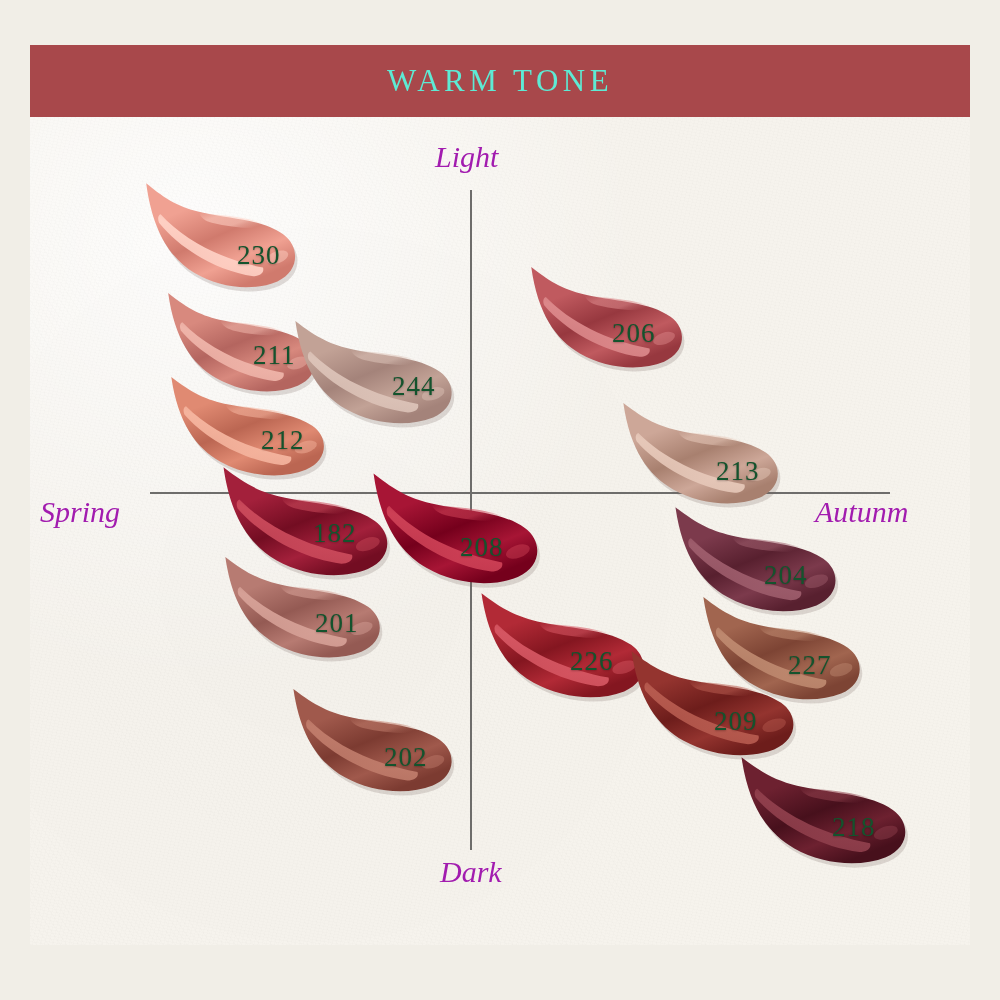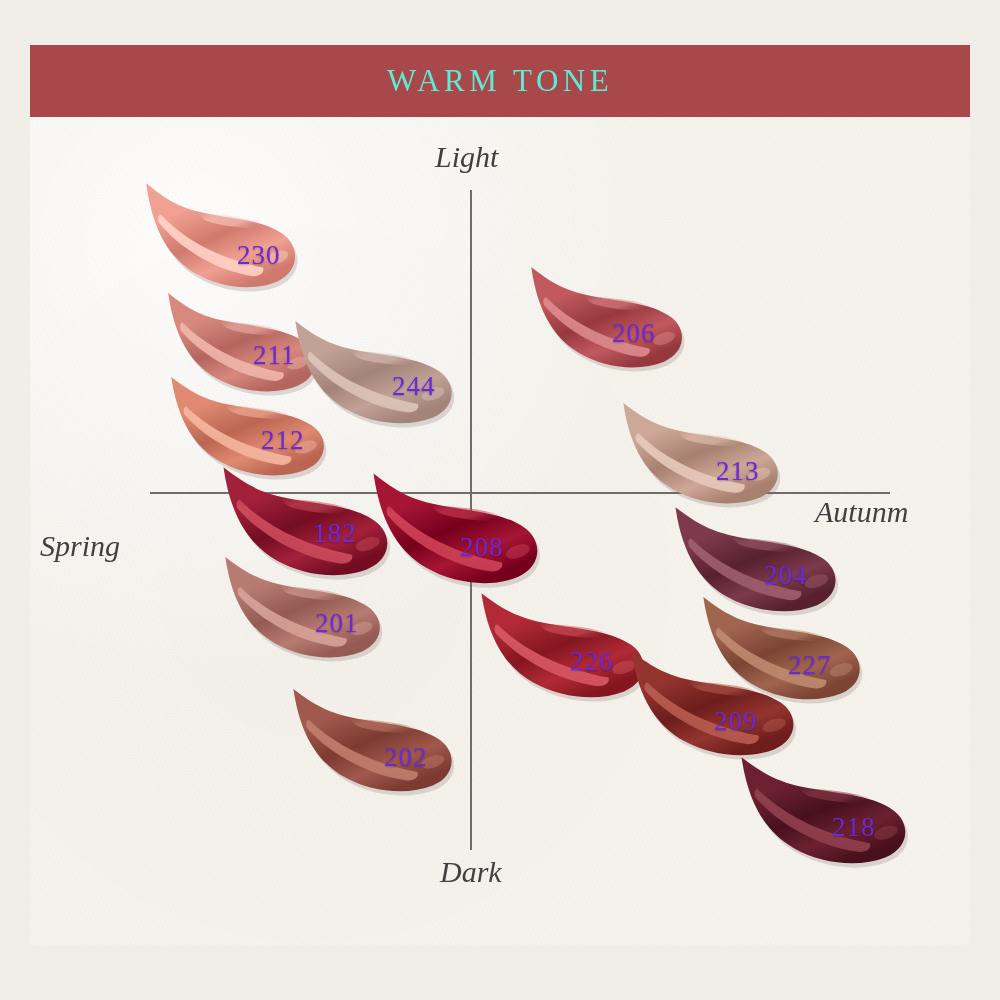--- a/index.html
+++ b/index.html
@@ -71,40 +71,40 @@
     z-index: 2;
   }
   #axis-v { left: 470px; top: 190px; width: 1.6px; height: 660px; }
   #axis-h { left: 150px; top: 492px; width: 740px; height: 1.6px; }
 
   .axis-label {
     position: absolute;
     font-family: "Liberation Serif", serif;
     font-style: italic;
     font-size: 30px;
-    color: #404040;
+    color: #a21caf;
     z-index: 5;
     white-space: nowrap;
   }
   #label-light  { left: 435px; top: 140px; }
   #label-dark   { left: 440px; top: 855px; }
-  #label-spring { left: 40px;  top: 495px; margin-top: 34px; }
+  #label-spring { left: 40px;  top: 495px; }
   #label-autumn { left: 815px; top: 495px; }
 
   
   .swatch {
     position: absolute;
     z-index: 3;
   }
   .swatch svg { display: block; overflow: visible; }
   .swatch-number {
     position: absolute;
     font-family: "Liberation Serif", serif;
     font-size: 27px;
-    color: #6d28d9;
+    color: #14532d;
     letter-spacing: 1px;
     text-shadow: 0 1px 2px rgba(0,0,0,0.25);
     pointer-events: none;
     user-select: none;
   }
 </style>
 </head>
 <body>
 
 <div id="page">

